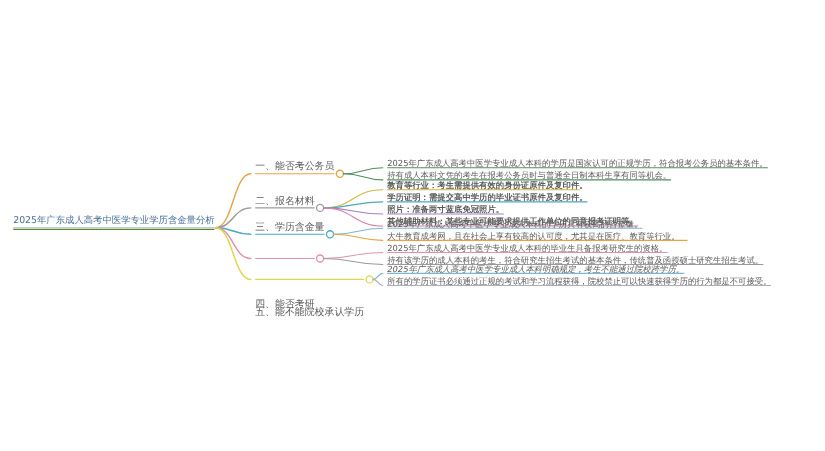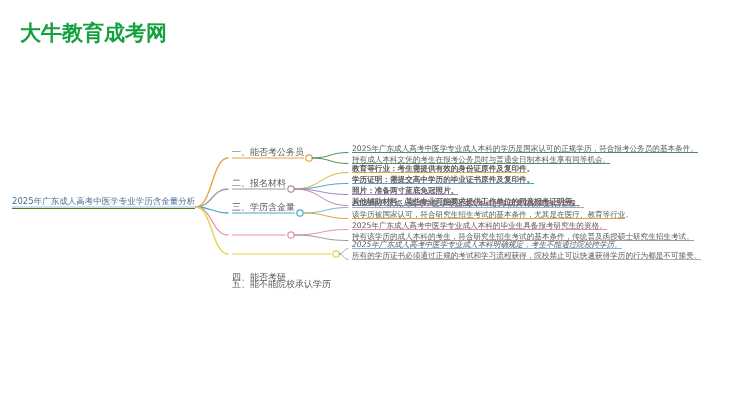--- a/index.html
+++ b/index.html
@@ -147,21 +147,20 @@
   }
   .node-leaf-bold {
     font-weight: bold;
   }
 </style>
 </head>
 <body>
 
 <div id="header">
   <div id="logo-text">
-    <div id="logo-title">大牛教育成考网</div>
   </div>
 </div>
 
 <div id="mindmap">
   <svg id="mm-svg" viewBox="0 0 750 410">
       <line x1="12" y1="207" x2="195" y2="207" stroke="#9fc0dc" stroke-width="1"></line>
       <path d="M 196 207 C 212 207, 212 158, 228 158" fill="none" stroke="#e8a33d" stroke-width="1.3" stroke-linecap="round"></path>
       <line x1="232" y1="158" x2="304" y2="158" stroke="#e8a33d" stroke-width="1"></line>
       <circle cx="309" cy="158" r="3.2" fill="#ffffff" stroke="#e8a33d" stroke-width="1.2"></circle>
       <path d="M 312.2 158 C 330.1 158, 330.1 152.5, 348 152.5" fill="none" stroke="#4f8f5e" stroke-width="1" stroke-linecap="round"></path>
@@ -206,21 +205,21 @@
       <div class="node node-branch" style="left: 232px; top: 147px; color: rgb(91, 91, 91);">一、能否考公务员</div>
       <div class="node node-leaf" style="left: 352px; top: 142.5px; color: rgb(91, 91, 91);">2025年广东成人高考中医学专业成人本科的学历是国家认可的正规学历，符合报考公务员的基本条件。</div>
       <div class="node node-leaf" style="left: 352px; top: 153.5px; color: rgb(91, 91, 91);">持有成人本科文凭的考生在报考公务员时与普通全日制本科生享有同等机会。</div>
       <div class="node node-branch" style="left: 232px; top: 178px; color: rgb(91, 91, 91);">二、报名材料</div>
       <div class="node node-leaf node-leaf-bold" style="left: 352px; top: 162.5px; color: rgb(91, 91, 91);">教育等行业：考生需提供有效的身份证原件及复印件。</div>
       <div class="node node-leaf node-leaf-bold" style="left: 352px; top: 173.5px; color: rgb(91, 91, 91);">学历证明：需提交高中学历的毕业证书原件及复印件。</div>
       <div class="node node-leaf node-leaf-bold" style="left: 352px; top: 184.5px; color: rgb(91, 91, 91);">照片：准备两寸蓝底免冠照片。</div>
       <div class="node node-leaf node-leaf-bold" style="left: 352px; top: 195.5px; color: rgb(91, 91, 91);">其他辅助材料：某些专业可能要求提供工作单位的同意报考证明等。</div>
       <div class="node node-branch" style="left: 232px; top: 202px; color: rgb(91, 91, 91);">三、学历含金量</div>
       <div class="node node-leaf" style="left: 352px; top: 197.5px; color: rgb(91, 91, 91);">2025年广东成人高考中医学专业成人本科的学历具有较高的含金量。</div>
-      <div class="node node-leaf" style="left: 352px; top: 208.5px; color: rgb(91, 91, 91);">该学历被国家认可，符合研究生招生考试的基本条件，尤其是在医疗、教育等行业。</div>
+      <div class="node node-leaf" style="left: 352px; top: 208.5px; color: rgb(91, 91, 91);">大牛教育成考网，且在社会上享有较高的认可度，尤其是在医疗、教育等行业。</div>
       <div class="node node-branch" style="left: 232px; top: 224px; color: rgb(91, 91, 91); margin-top: 48px;">四、能否考研</div>
       <div class="node node-leaf" style="left: 352px; top: 219.5px; color: rgb(91, 91, 91);">2025年广东成人高考中医学专业成人本科的毕业生具备报考研究生的资格。</div>
       <div class="node node-leaf" style="left: 352px; top: 230.5px; color: rgb(91, 91, 91);">持有该学历的成人本科的考生，符合研究生招生考试的基本条件，传统普及函授硕士研究生招生考试。</div>
       <div class="node node-branch" style="left: 232px; top: 243px; color: rgb(91, 91, 91); margin-top: 36px;">五、能不能院校承认学历</div>
       <div class="node node-leaf" style="left: 352px; top: 238.5px; color: rgb(91, 91, 91); font-style: italic;">2025年广东成人高考中医学专业成人本科明确规定，考生不能通过院校跨学历。</div>
       <div class="node node-leaf" style="left: 352px; top: 249.5px; color: rgb(91, 91, 91);">所有的学历证书必须通过正规的考试和学习流程获得，院校禁止可以快速获得学历的行为都是不可接受。</div>
     </div>
 </div>
 
 </body></html>

